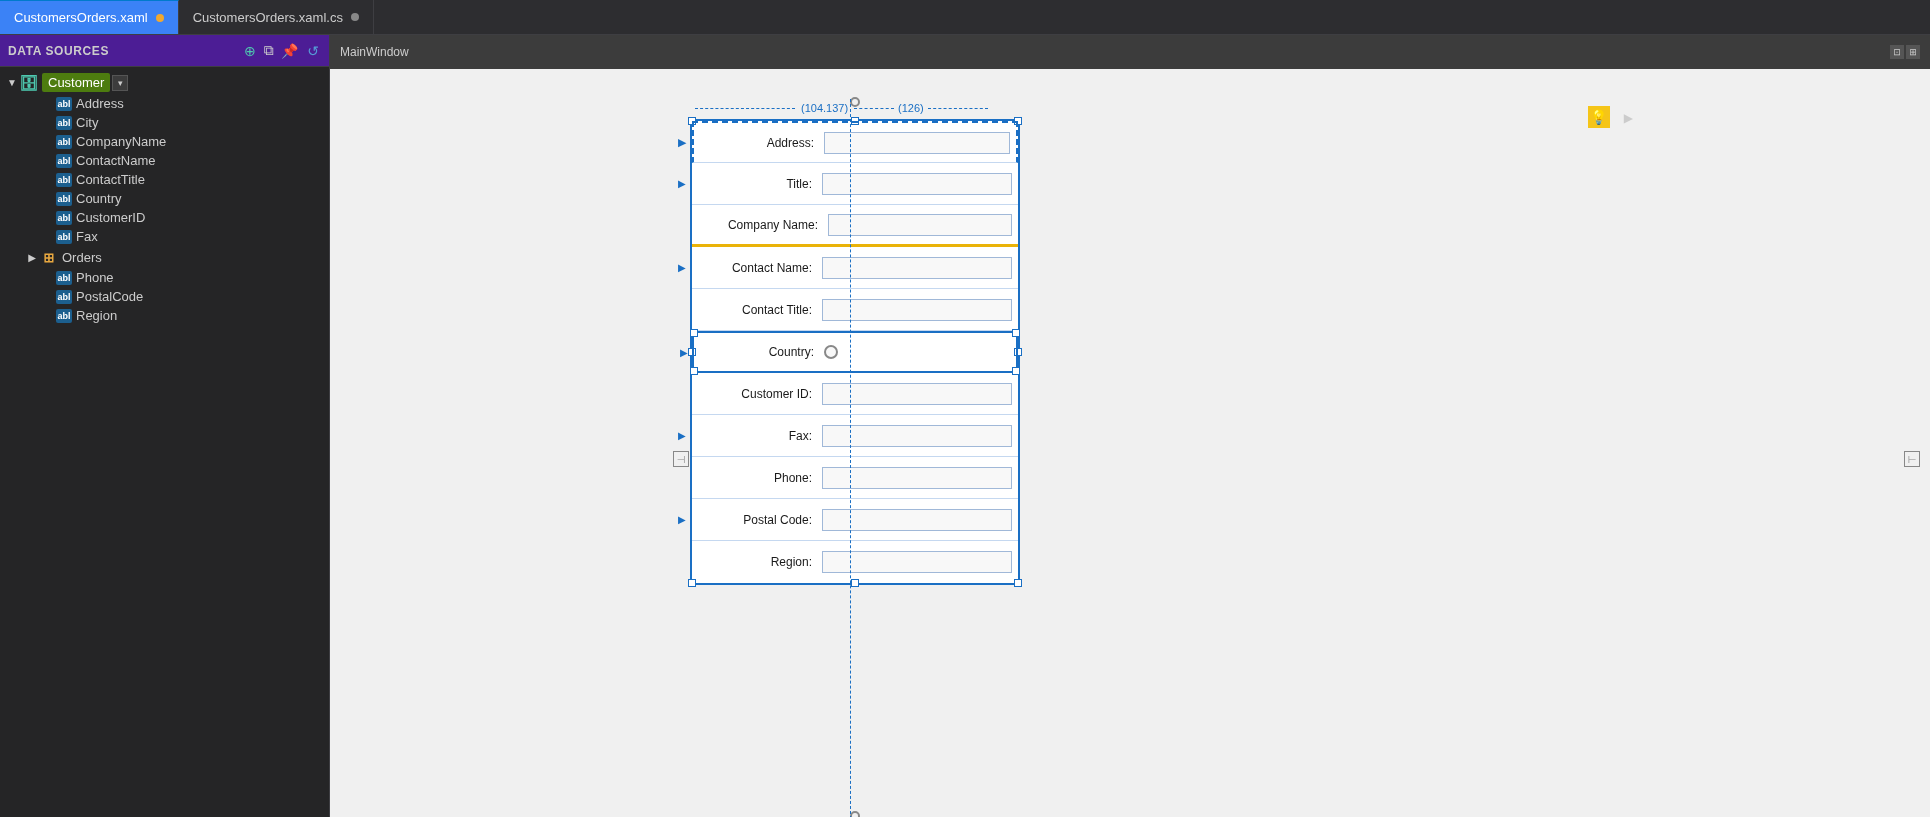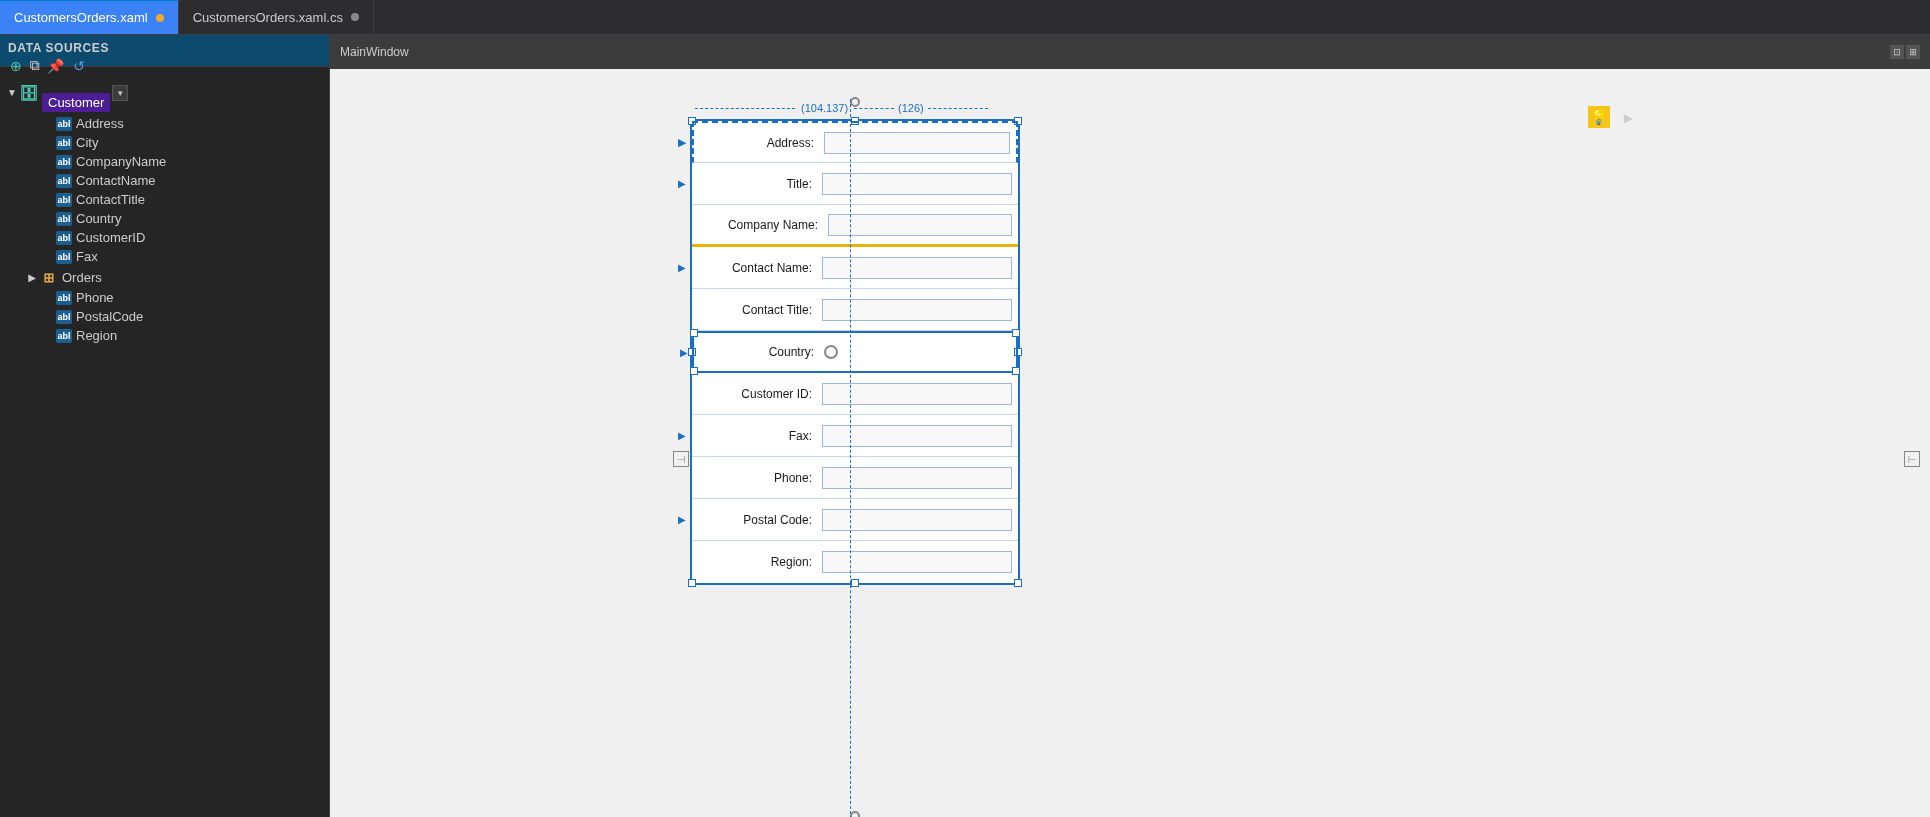--- a/index.html
+++ b/index.html
@@ -56,26 +56,26 @@
     .sidebar {
       width: 330px;
       background: #252526;
       display: flex;
       flex-direction: column;
       border-right: 1px solid #3e3e42;
       flex-shrink: 0;
     }
     .sidebar-header {
       display: flex;
+      align-items: center;
       justify-content: space-between;
       padding: 6px 8px;
-      background: #0c4a6e;
+      background: #4c1d95;
       border-bottom: 1px solid #3e3e42;
       height: 32px;
-      flex-direction: column;
     }
     .sidebar-title {
       color: #ccc;
       font-size: 12px;
       font-weight: 600;
       letter-spacing: 0.05em;
       text-transform: uppercase;
     }
     .sidebar-icons {
       display: flex;
@@ -312,21 +312,21 @@
         <span class="sidebar-icon">📌</span>
         <span class="sidebar-icon blue2">↺</span>
       </div>
     </div>
 
     <div class="sidebar-tree">
 
       <div class="tree-item" style="padding-left:4px;">
         <span class="tree-arrow">▼</span>
         <span class="tree-icon db-icon">🗄</span>
-        <span style="background:#4c1d95;color:#fff;padding:2px 6px;border-radius:2px;font-size:13px;margin-top:20px;">Customer</span>
+        <span style="background:#4d7c0f;color:#fff;padding:2px 6px;border-radius:2px;font-size:13px;">Customer</span>
         <span class="tree-dropdown-btn">▾</span>
       </div>
 
       <div class="tree-item indent-2">
         <span class="tree-icon field-icon">аbl</span>
         <span>Address</span>
       </div>
       <div class="tree-item indent-2">
         <span class="tree-icon field-icon">аbl</span>
         <span>City</span>

